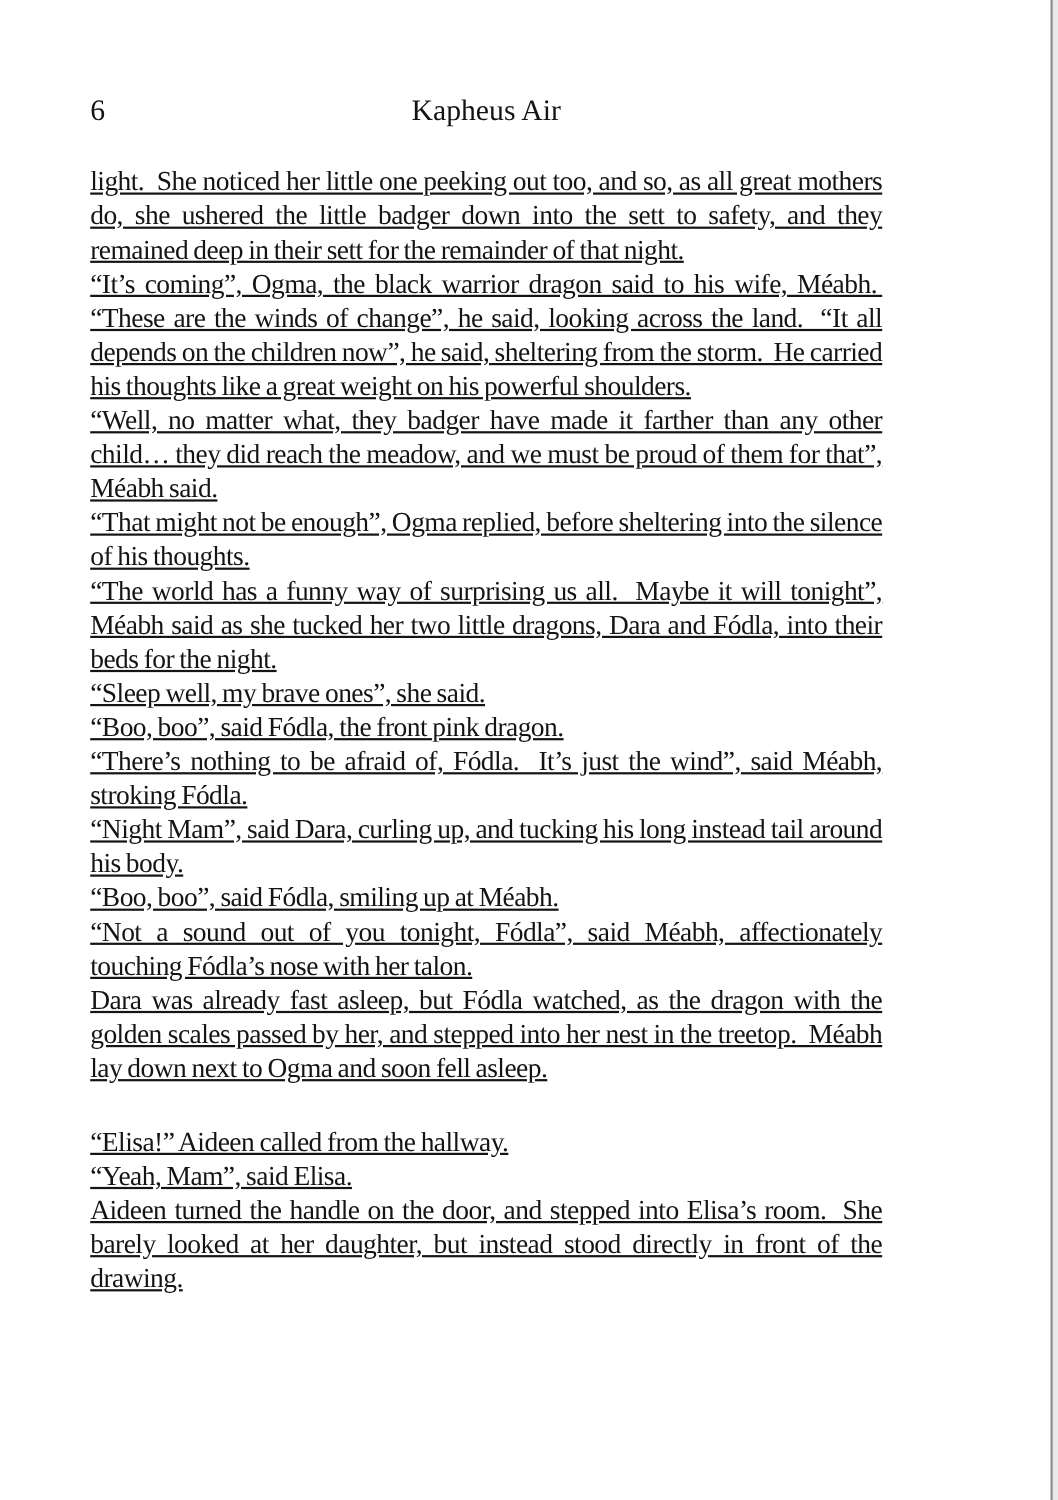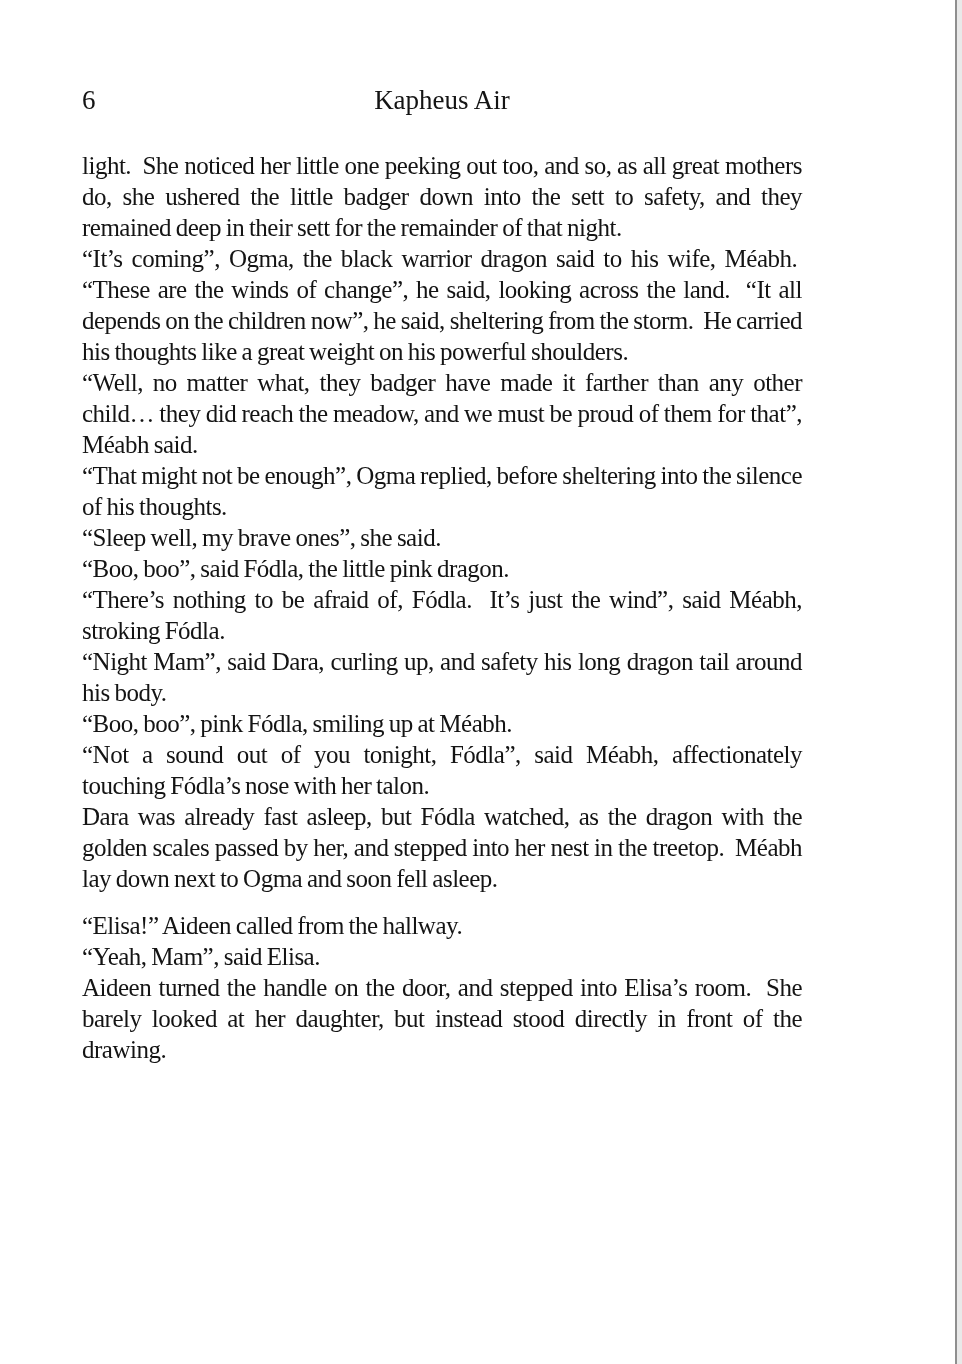--- a/index.html
+++ b/index.html
@@ -39,28 +39,29 @@
     right: 0;
     top: 0;
     text-align: center;
   }
   .body-text {
     margin-top: 34px;
     font-size: 25px;
     line-height: 31px;
     letter-spacing: -0.5px;
     word-spacing: -1px;
+    text-decoration: underline;
   }
   .body-text p {
     margin: 0;
     text-align: justify;
     text-justify: inter-word;
   }
   .section-break {
-    margin-top: 16px;
+    margin-top: 36px;
   }
   .scrollbar-track {
     position: absolute;
     top: 0;
     right: 0;
     width: 5px;
     height: 100%;
     background: #e9e9e9;
     border-left: 2px solid #8f8f8f;
   }
@@ -77,25 +78,26 @@
       <span class="page-title">Kapheus Air</span>
     </div>
 
     <div class="body-text">
 
       <div class="section">
         <p>light.&nbsp; She noticed her little one peeking out too, and so, as all great mothers do, she ushered the little badger down into the sett to safety, and they remained deep in their sett for the remainder of that night.</p>
         <p>“It’s coming”, Ogma, the black warrior dragon said to his wife, Méabh.&nbsp; “These are the winds of change”, he said, looking across the land.&nbsp; “It all depends on the children now”, he said, sheltering from the storm.&nbsp; He carried his thoughts like a great weight on his powerful shoulders.</p>
         <p>“Well, no matter what, they badger have made it farther than any other child… they did reach the meadow, and we must be proud of them for that”, Méabh said.</p>
         <p>“That might not be enough”, Ogma replied, before sheltering into the silence of his thoughts.</p>
+        <p>“The world has a funny way of surprising us all.&nbsp; Maybe it will tonight”, Méabh said as she tucked her two little dragons, Dara and Fódla, into their beds for the night.</p>
         <p>“Sleep well, my brave ones”, she said.</p>
-        <p>“Boo, boo”, said Fódla, the little pink dragon.</p>
+        <p>“Boo, boo”, said Fódla, the front pink dragon.</p>
         <p>“There’s nothing to be afraid of, Fódla.&nbsp; It’s just the wind”, said Méabh, stroking Fódla.</p>
-        <p>“Night Mam”, said Dara, curling up, and safety his long dragon tail around his body.</p>
-        <p>“Boo, boo”, pink Fódla, smiling up at Méabh.</p>
+        <p>“Night Mam”, said Dara, curling up, and tucking his long instead tail around his body.</p>
+        <p>“Boo, boo”, said Fódla, smiling up at Méabh.</p>
         <p>“Not a sound out of you tonight, Fódla”, said Méabh, affectionately touching Fódla’s nose with her talon.</p>
         <p>Dara was already fast asleep, but Fódla watched, as the dragon with the golden scales passed by her, and stepped into her nest in the treetop.&nbsp; Méabh lay down next to Ogma and soon fell asleep.</p>
       </div>
 
       <div class="section section-break">
         <p>“Elisa!” Aideen called from the hallway.</p>
         <p>“Yeah, Mam”, said Elisa.</p>
         <p>Aideen turned the handle on the door, and stepped into Elisa’s room.&nbsp; She barely looked at her daughter, but instead stood directly in front of the drawing.</p>
       </div>
 

